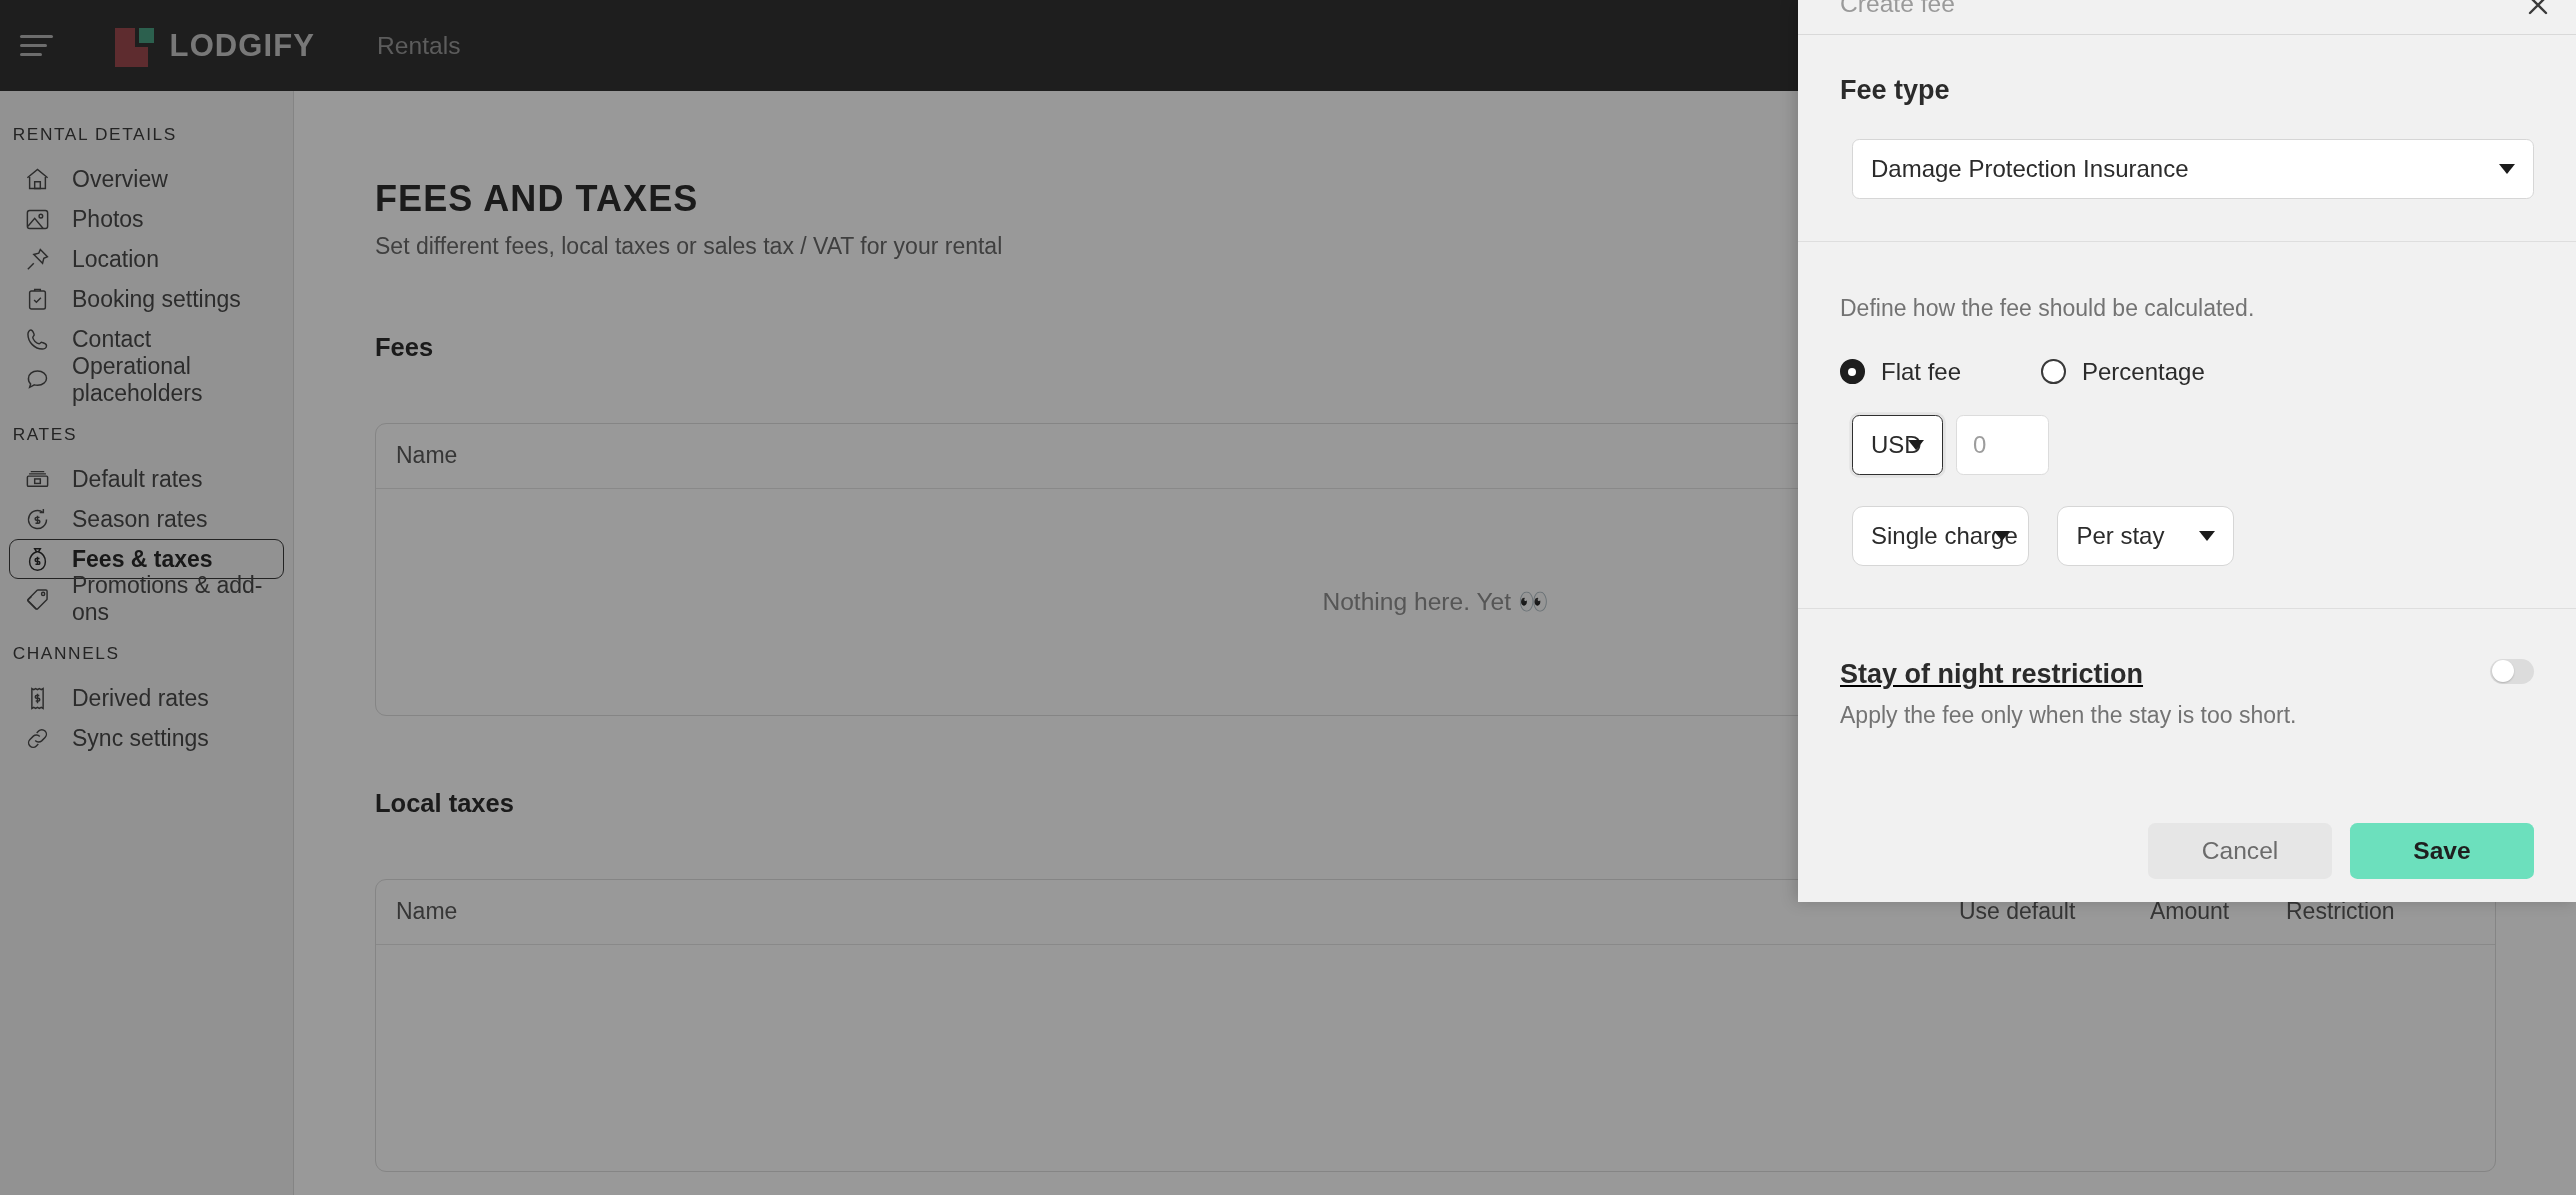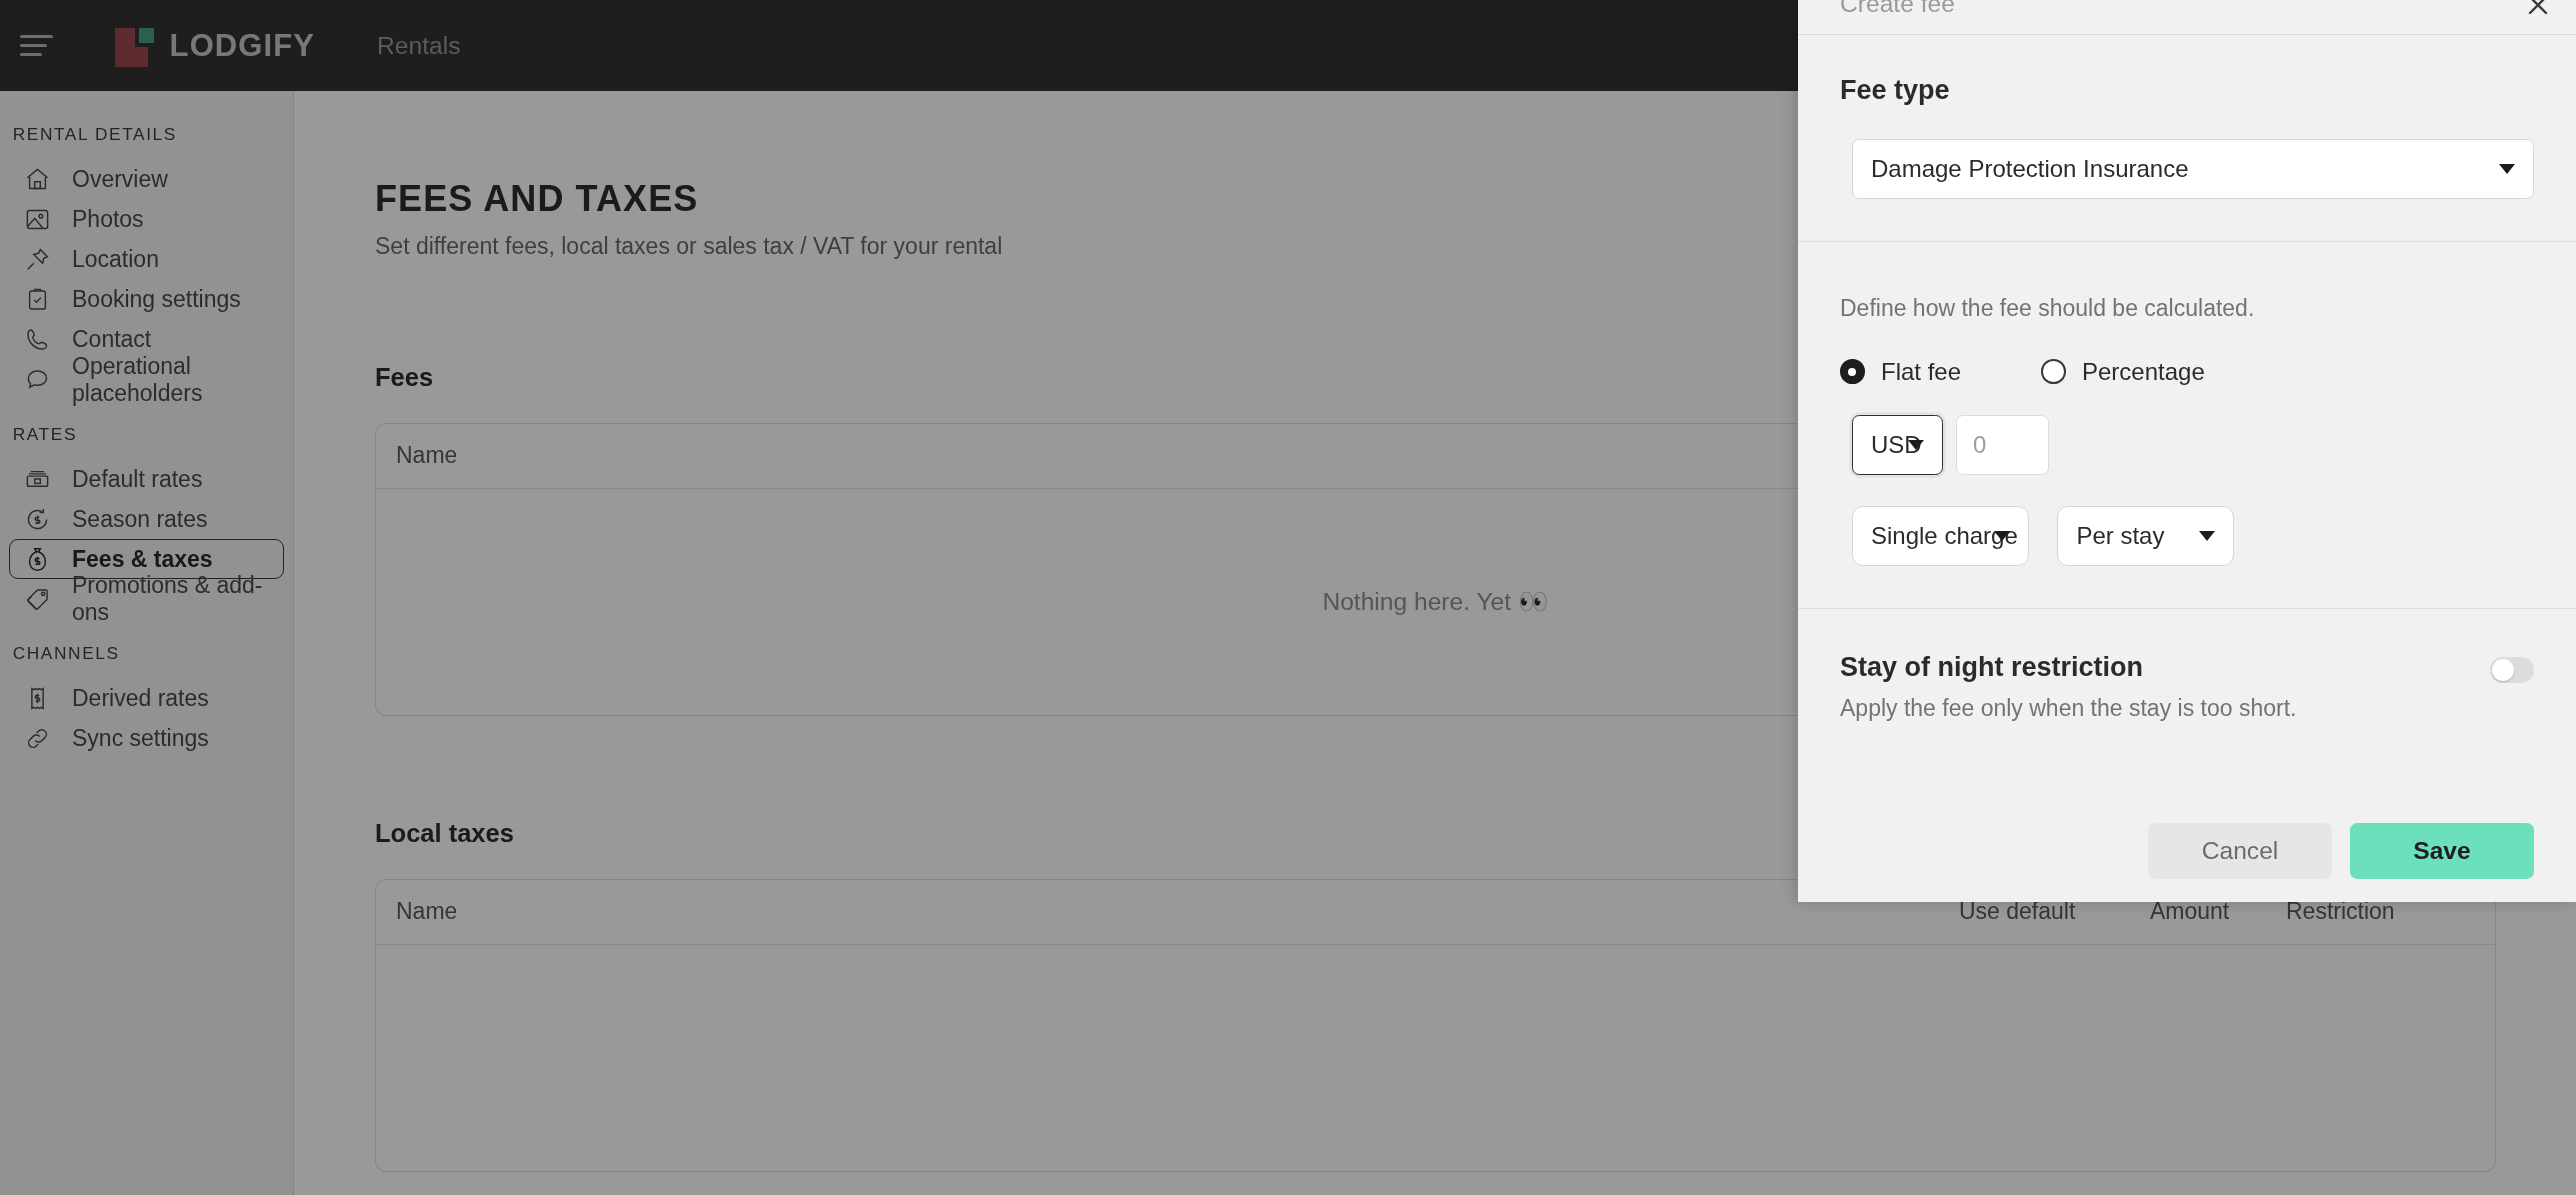--- a/index.html
+++ b/index.html
@@ -81,21 +81,21 @@
     position: absolute; left: 295px; top: 91px; right: 0; bottom: 0;
     background: #ffffff; overflow: hidden;
   }
   .page-title {
     margin: 87px 0 0 80px; font-size: 36px; font-weight: bold;
     letter-spacing: 1.1px; color: #2d2d2d;
   }
   .page-sub { margin: 12.7px 0 0 80px; font-size: 23px; color: #6a6a6a; }
 
   .section { margin: 73px 0 0 80px; padding-right: 80px; }
-  .section-head { display: flex; align-items: flex-end; justify-content: space-between; gap: 25px; }
+  .section-head { display: flex; align-items: flex-start; justify-content: space-between; gap: 25px; }
   .section-title { font-size: 25.5px; font-weight: bold; color: #2d2d2d; }
   .btn-dark {
     background: #3b3b3b; color: #e8e8e8; border: none; border-radius: 9px;
     font-size: 24.6px; padding: 15.5px 35px; font-family: inherit; white-space: nowrap;
   }
 
   .table-card {
     margin-top: 31px; border: 0.9px solid #dedede; border-radius: 11px;
     background: #fff; overflow: hidden;
   }
@@ -176,22 +176,23 @@
     width: 93px; height: 60px; background: #fff; border: 0.9px solid #dcdcdc;
     border-radius: 7.3px; font-size: 24px; color: #2b2b2b; padding-left: 16.4px;
     font-family: inherit;
   }
   .amount-input::placeholder { color: #9d9d9d; }
 
   .charge-row { display: flex; margin-top: 31px; gap: 16.4px; }
   .charge-row .select { width: 177px; border-radius: 11px; }
 
   .toggle-row {
-    display: flex; align-items: flex-end; justify-content: space-between;
-    margin-top: 3px;
+    display: flex; align-items: flex-start; justify-content: space-between;
+    margin-top: 10px;
+    text-decoration: underline;
   }
   .toggle {
     width: 44px; height: 25.5px; border-radius: 14.6px; background: #dcdcdc;
     position: relative; flex: 0 0 44px;
   }
   .toggle .knob {
     position: absolute; left: 1.8px; top: 1.8px; width: 22px; height: 22px;
     border-radius: 50%; background: #ffffff; box-shadow: 0 0.9px 1.8px rgba(0,0,0,0.2);
   }
 

